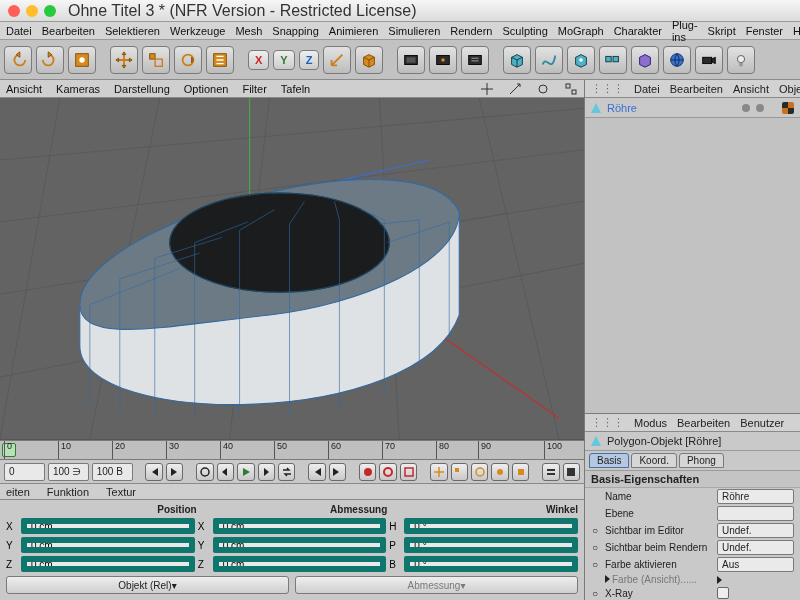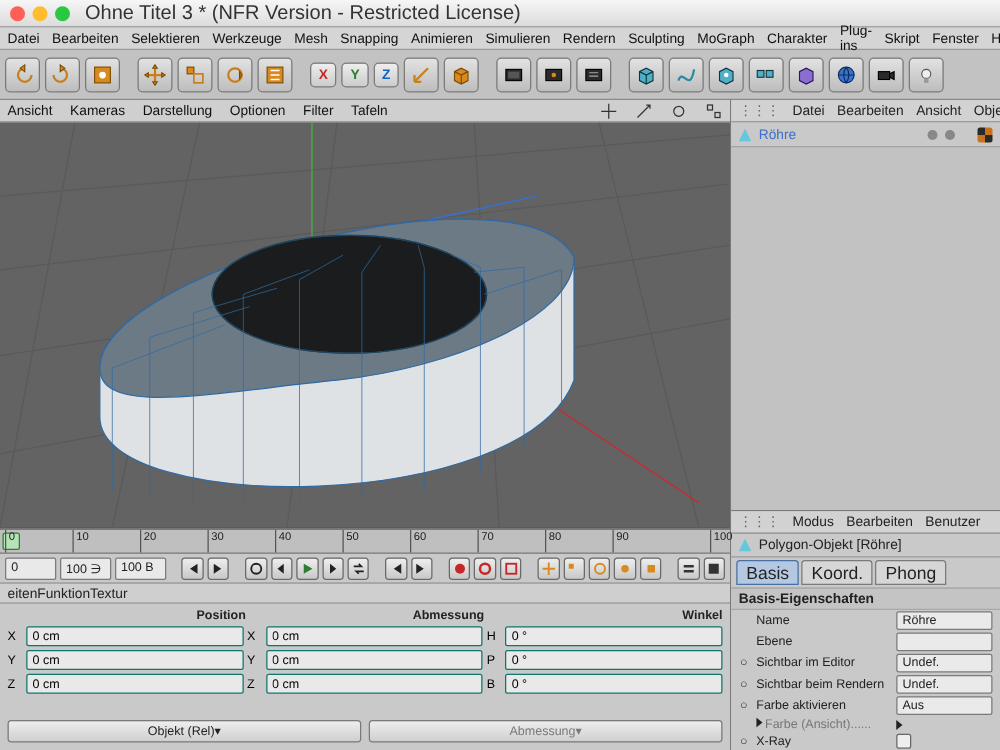--- a/index.html
+++ b/index.html
@@ -60,30 +60,30 @@
 
   
   .transport{height:24px;background:#c9c9c9;border-bottom:1px solid #8a8a8a;display:flex;align-items:center;padding:0 4px;gap:3px;}
   .num-field{width:46px;height:18px;background:#e9e9e9;border:1px solid #7a7a7a;border-radius:2px;padding:0 4px;font-size:10px;display:flex;align-items:center;}
   .tr-btn{width:20px;height:18px;border:1px solid #6a6a6a;border-radius:3px;background:linear-gradient(#eee,#c8c8c8);display:flex;align-items:center;justify-content:center;}
   .tr-btn svg{width:12px;height:12px;}
   .tgap{width:8px;}
   .rec{fill:#c62828;} .grn{fill:#2e7d32;} .orng{fill:#d98a1f;} .blk{fill:#222;}
 
   
-  .lowtabs{height:16px;background:#cfcfcf;border-bottom:1px solid #8a8a8a;display:flex;gap:0;padding:0 6px;align-items:center;font-size:11px;}
+  .lowtabs{height:16px;background:#cfcfcf;border-bottom:1px solid #8a8a8a;display:flex;gap:17px;padding:0 6px;align-items:center;font-size:11px;}
 
   
   .coords{background:#c9c9c9;padding:4px 6px 6px;display:flex;flex-direction:column;gap:3px;}
   .coords .hdr{display:flex;font-size:10px;color:#222;}
   .coords .hdr span{flex:1;text-align:right;font-weight:bold;}
   .coords .row{display:flex;align-items:center;gap:3px;}
   .coords .axlabel{width:12px;font-size:10px;color:#000;}
-  .coords input{flex:1;height:16px;background:#e9e9e9;border:1px solid #0f766e;border-radius:2px;font-size:10px;padding:0 4px;}
-  .coords .btns{display:flex;gap:6px;margin-top:18px;}
+  .coords input{flex:1;height:16px;background:#e9e9e9;border:6px solid #0f766e;border-radius:2px;font-size:10px;padding:0 4px;}
+  .coords .btns{display:flex;gap:6px;margin-top:1px;}
   .coords .btn{flex:1;height:18px;border:1px solid #7a7a7a;border-radius:3px;background:linear-gradient(#eee,#cfcfcf);font-size:10px;display:flex;align-items:center;justify-content:center;}
   .coords .btn.disabled{color:#7a7a7a;}
 
   
   .status{height:16px;background:#cfcfcf;border-top:1px solid #8a8a8a;font-size:10px;color:#222;padding:1px 4px;white-space:nowrap;overflow:hidden;}
 
   
   .r-bar{height:18px;background:#d2d2d2;border-bottom:1px solid #8a8a8a;display:flex;align-items:center;gap:10px;padding:0 6px;font-size:11px;}
   .obj-tree{height:20px;display:flex;align-items:center;padding:2px 6px;background:#c9c9c9;border-bottom:1px solid #999;gap:6px;}
   .obj-tree .obj-name{color:#3a6fd1;}
@@ -91,21 +91,21 @@
   .dot{width:8px;height:8px;border-radius:50%;background:#888;display:inline-block;}
   .check{width:12px;height:12px;display:inline-block;position:relative;}
   .check::before{content:"";position:absolute;inset:0;background:repeating-conic-gradient(#c8731c 0 25%,#2a2a2a 0 50%);border-radius:2px;}
   .r-gap{flex:1;background:#c2c2c2;}
 
   
   .attr{border-top:1px solid #7a7a7a;background:#c9c9c9;}
   .attr .r-bar{border-top:none;}
   .attr .objhead{display:flex;align-items:center;gap:6px;padding:3px 6px;border-bottom:1px solid #9a9a9a;}
   .attr .tabs{display:flex;padding:2px 4px;gap:2px;border-bottom:1px solid #9a9a9a;}
-  .attr .tab{padding:1px 7px;border:1px solid #7a7a7a;border-radius:3px 3px 0 0;background:#d6d6d6;font-size:14px;}
+  .attr .tab{padding:1px 7px;border:1px solid #7a7a7a;border-radius:3px 3px 0 0;background:#d6d6d6;font-size:10px;}
   .attr .tab.active{background:#b4c8e2;border-color:#4a6fa3;}
   .attr .section{padding:2px 6px;font-weight:bold;border-bottom:1px solid #a8a8a8;background:#c4c4c4;font-size:11px;}
   .attr .prow{display:flex;align-items:center;padding:1px 6px;gap:6px;font-size:10px;}
   .attr .pl{width:106px;white-space:nowrap;overflow:hidden;}
   .attr .pv{flex:1;height:15px;background:#eaeaea;border:1px solid #7a7a7a;border-radius:2px;padding:0 4px;font-size:10px;display:flex;align-items:center;}
   .attr .bullet{width:8px;text-align:center;}
   .attr .chk{width:12px;height:12px;border:1px solid #666;background:#eee;border-radius:2px;}
   .attr .tri{display:inline-block;width:0;height:0;border-top:4px solid transparent;border-bottom:4px solid transparent;border-left:5px solid #222;margin-right:2px;}
 
 </style>
@@ -358,22 +358,22 @@
       <span class="mark" style="left:2px;"></span>
       <span class="tick" style="left:4px">0</span>
       <span class="tick" style="left:58px">10</span>
       <span class="tick" style="left:112px">20</span>
       <span class="tick" style="left:166px">30</span>
       <span class="tick" style="left:220px">40</span>
       <span class="tick" style="left:274px">50</span>
       <span class="tick" style="left:328px">60</span>
       <span class="tick" style="left:382px">70</span>
       <span class="tick" style="left:436px">80</span>
-      <span class="tick" style="left:490px">90</span>
-      <span class="tick" style="left:568px">100</span>
+      <span class="tick" style="left:478px">90</span>
+      <span class="tick" style="left:544px">100</span>
     </div>
 
     <div class="transport">
       <div class="num-field">0</div>
       <div class="num-field">100 ∋</div>
       <div class="num-field">100 B</div>
       <div class="tgap"></div>
       <div class="tr-btn">
           <svg viewBox="0 0 12 12">
             <path d="M2 2v8M10 2L4 6l6 4z" class="blk"></path>

